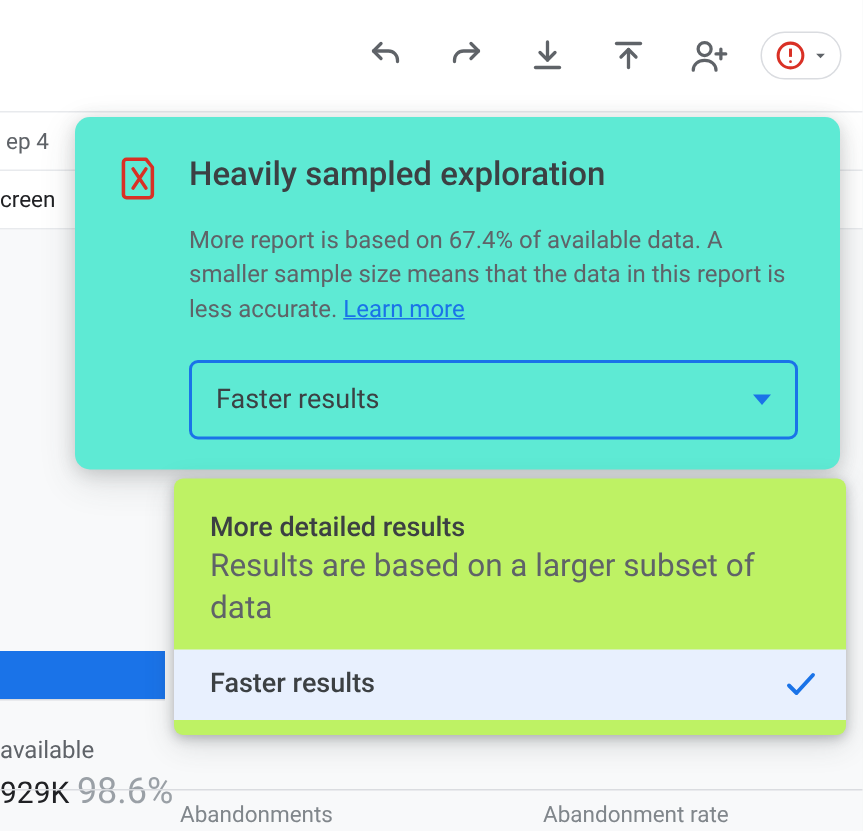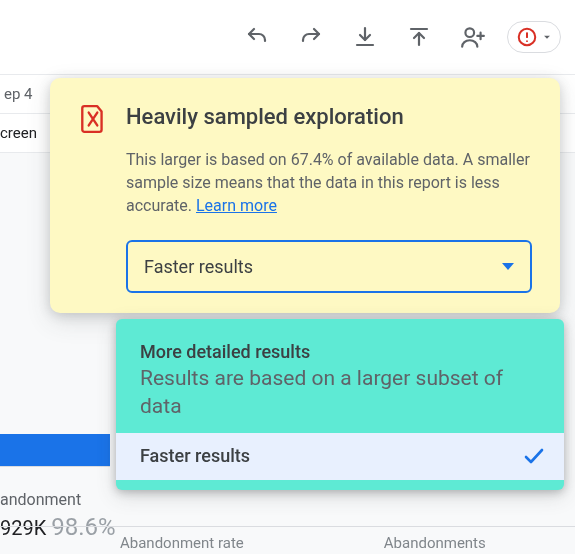--- a/index.html
+++ b/index.html
@@ -105,21 +105,21 @@
     color: #80868b;
     font-size: 15px;
     align-items: flex-end;
     padding-bottom: 2px;
   }
   .popup {
     position: absolute;
     top: 78px;
     left: 50px;
     width: 510px;
-    background: #fef9c3;
+    background: #5eead4;
     border-radius: 10px;
     box-shadow: 0 2px 12px rgba(60,64,67,0.2), 0 8px 24px rgba(60,64,67,0.15);
     padding: 26px 28px 20px 30px;
     z-index: 5;
   }
   .popup-header {
     display: flex;
     align-items: flex-start;
     gap: 20px;
     margin-bottom: 14px;
@@ -157,21 +157,21 @@
     width: 0; height: 0;
     border-left: 6px solid transparent;
     border-right: 6px solid transparent;
     border-top: 7px solid #1a73e8;
   }
   .dropdown {
     position: absolute;
     top: 319px;
     left: 116px;
     width: 448px;
-    background: #5eead4;
+    background: #bef264;
     border-radius: 6px;
     box-shadow: 0 2px 8px rgba(60,64,67,0.3), 0 6px 20px rgba(60,64,67,0.18);
     z-index: 6;
     padding: 10px 0;
   }
   .option {
     padding: 12px 50px 12px 24px;
     cursor: pointer;
     position: relative;
   }
@@ -247,42 +247,42 @@
       </svg>
   </div>
 </div>
 
 <div class="bg-content">
   <div class="bg-row1">ep 4</div>
   <div class="bg-row2">creen</div>
   <div class="blue-bar"></div>
   <div class="underline-bar"></div>
   <div class="bg-metrics">
-    <div>andonment</div>
+    <div>available</div>
     <div class="bg-value">
       <span>929K</span>
       <span class="bg-pct">98.6%</span>
     </div>
   </div>
   <div class="bg-bottom">
+    <span>Abandonments</span>
     <span>Abandonment rate</span>
-    <span>Abandonments</span>
   </div>
 </div>
 
 <div class="popup">
   <div class="popup-header">
     <svg width="26" height="30" viewBox="0 0 24 28">
       <path d="M4 2 h12 l4 5 v17 a2 2 0 0 1 -2 2 h-14 a2 2 0 0 1 -2 -2 v-20 a2 2 0 0 1 2 -2 z" fill="none" stroke="#d93025" stroke-width="2.2" stroke-linejoin="round"></path>
       <path d="M8 8 l8 12 M16 8 l-8 12" stroke="#d93025" stroke-width="2.2" stroke-linecap="round"></path>
     </svg>
     <div class="popup-title">Heavily sampled exploration</div>
   </div>
   <div class="popup-body">
-    <span>This larger is based on </span><span>67.4%</span><span> of available data. A smaller sample size means that the data in this report is less accurate. </span><a href="#">Learn more</a>
+    <span>More report is based on </span><span>67.4%</span><span> of available data. A smaller sample size means that the data in this report is less accurate. </span><a href="#">Learn more</a>
   </div>
   <div class="select-box">
     <span>Faster results</span>
     <span class="caret"></span>
   </div>
 </div>
 
 <div class="dropdown">
   <div class="option">
     <div class="opt-title">More detailed results</div>

